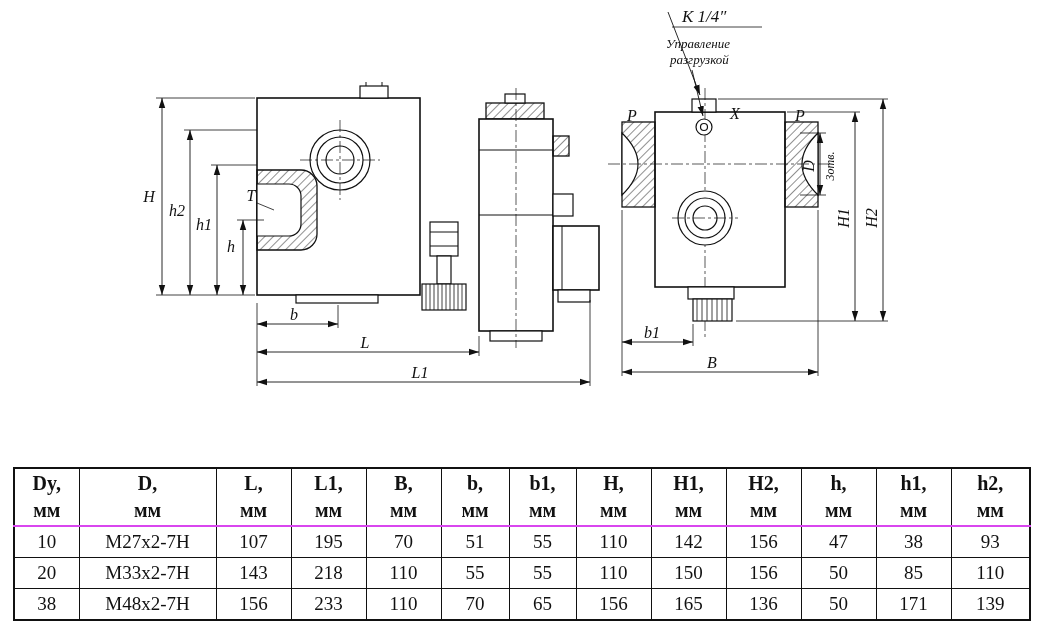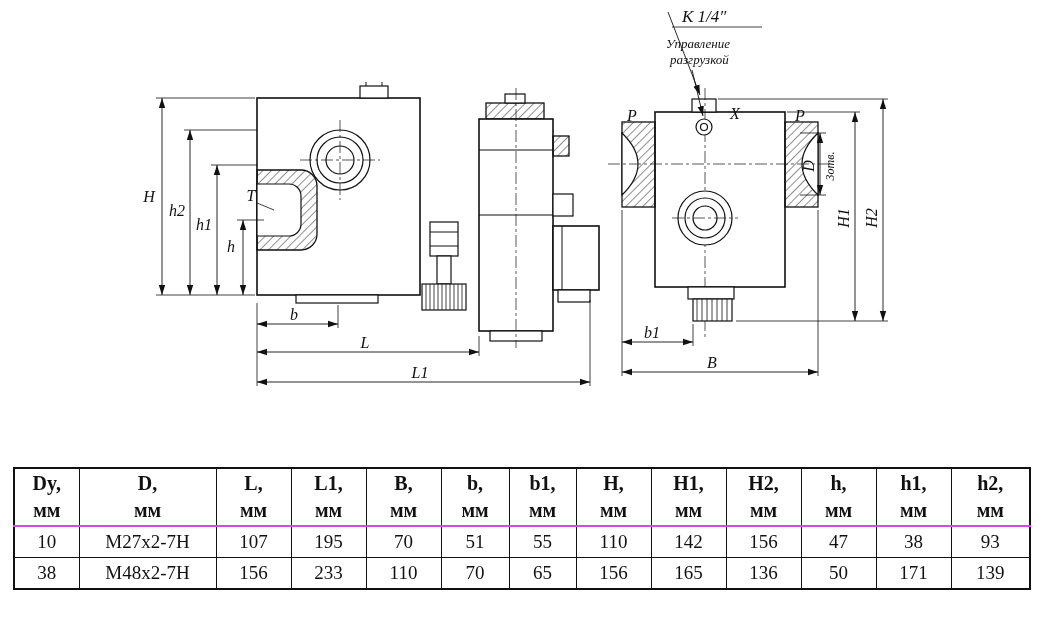--- a/index.html
+++ b/index.html
@@ -311,20 +311,35 @@
         <td>51</td>
         <td>55</td>
         <td>110</td>
         <td>142</td>
         <td>156</td>
         <td>47</td>
         <td>38</td>
         <td>93</td>
       </tr>
       <tr>
+        <td>20</td>
+        <td>М33х2-7Н</td>
+        <td>143</td>
+        <td>218</td>
+        <td>110</td>
+        <td>55</td>
+        <td>55</td>
+        <td>110</td>
+        <td>150</td>
+        <td>156</td>
+        <td>50</td>
+        <td>85</td>
+        <td>110</td>
+      </tr>
+      <tr>
         <td>38</td>
         <td>М48х2-7Н</td>
         <td>156</td>
         <td>233</td>
         <td>110</td>
         <td>70</td>
         <td>65</td>
         <td>156</td>
         <td>165</td>
         <td>136</td>

